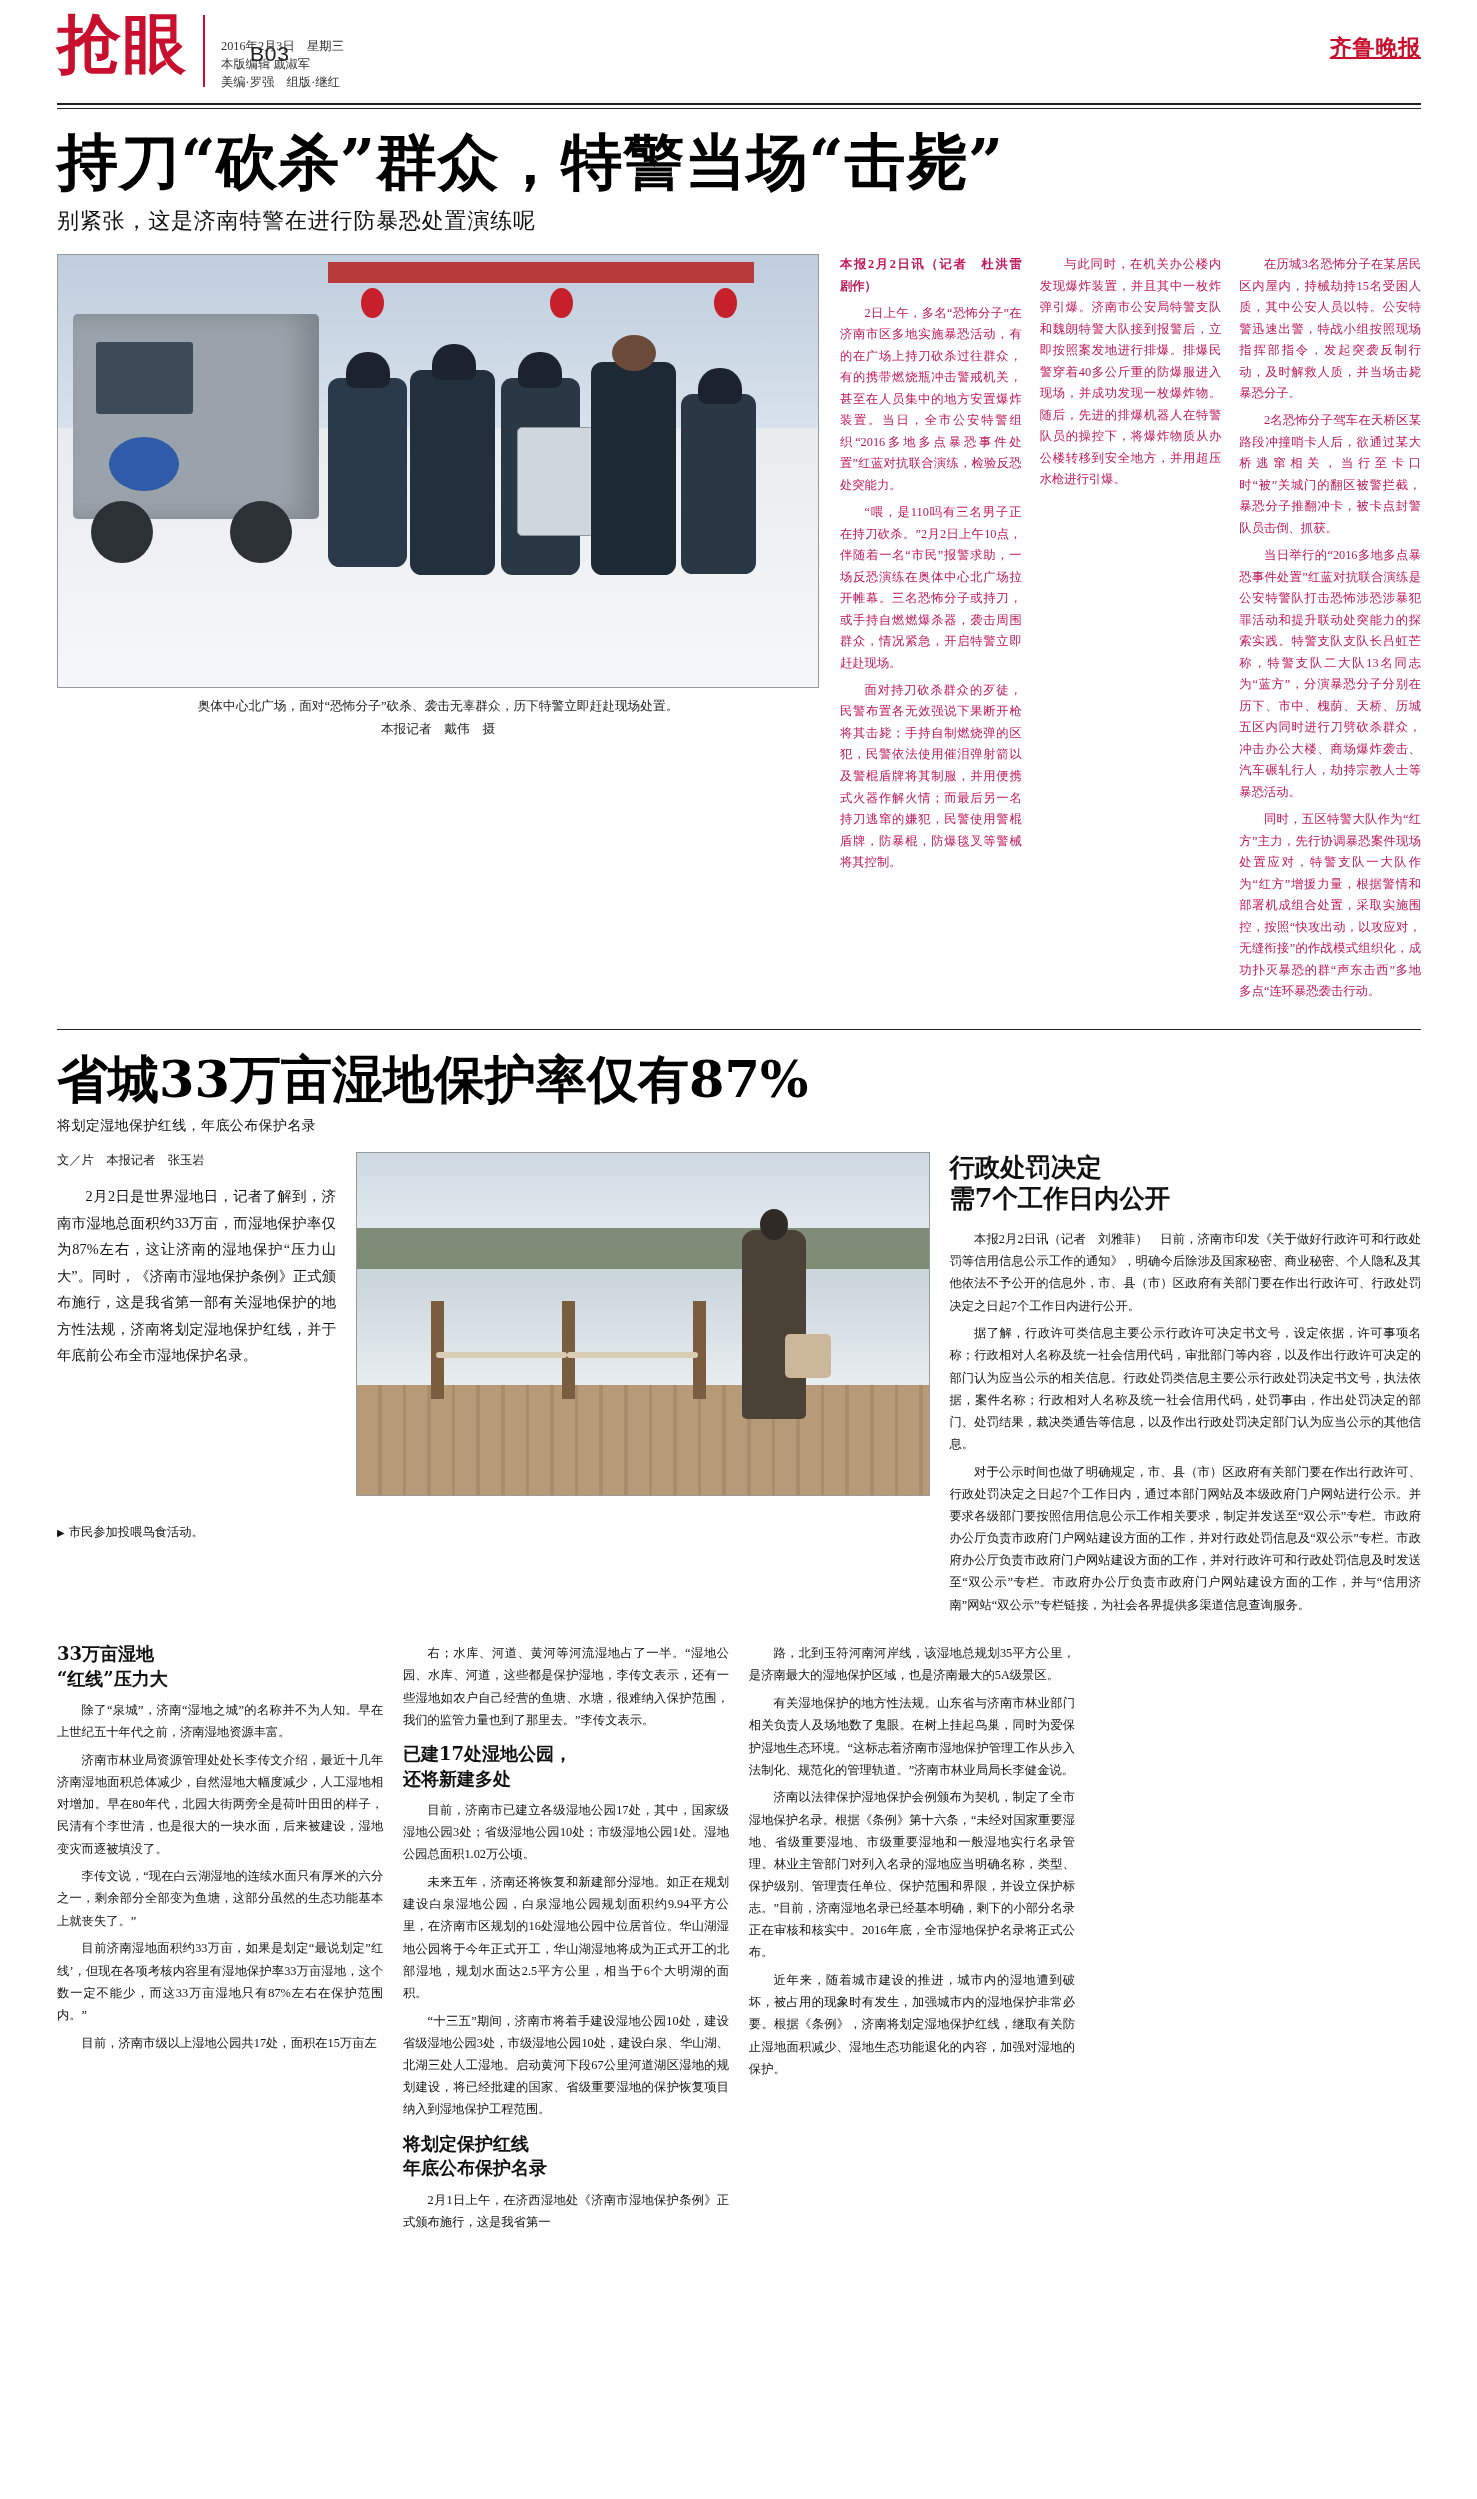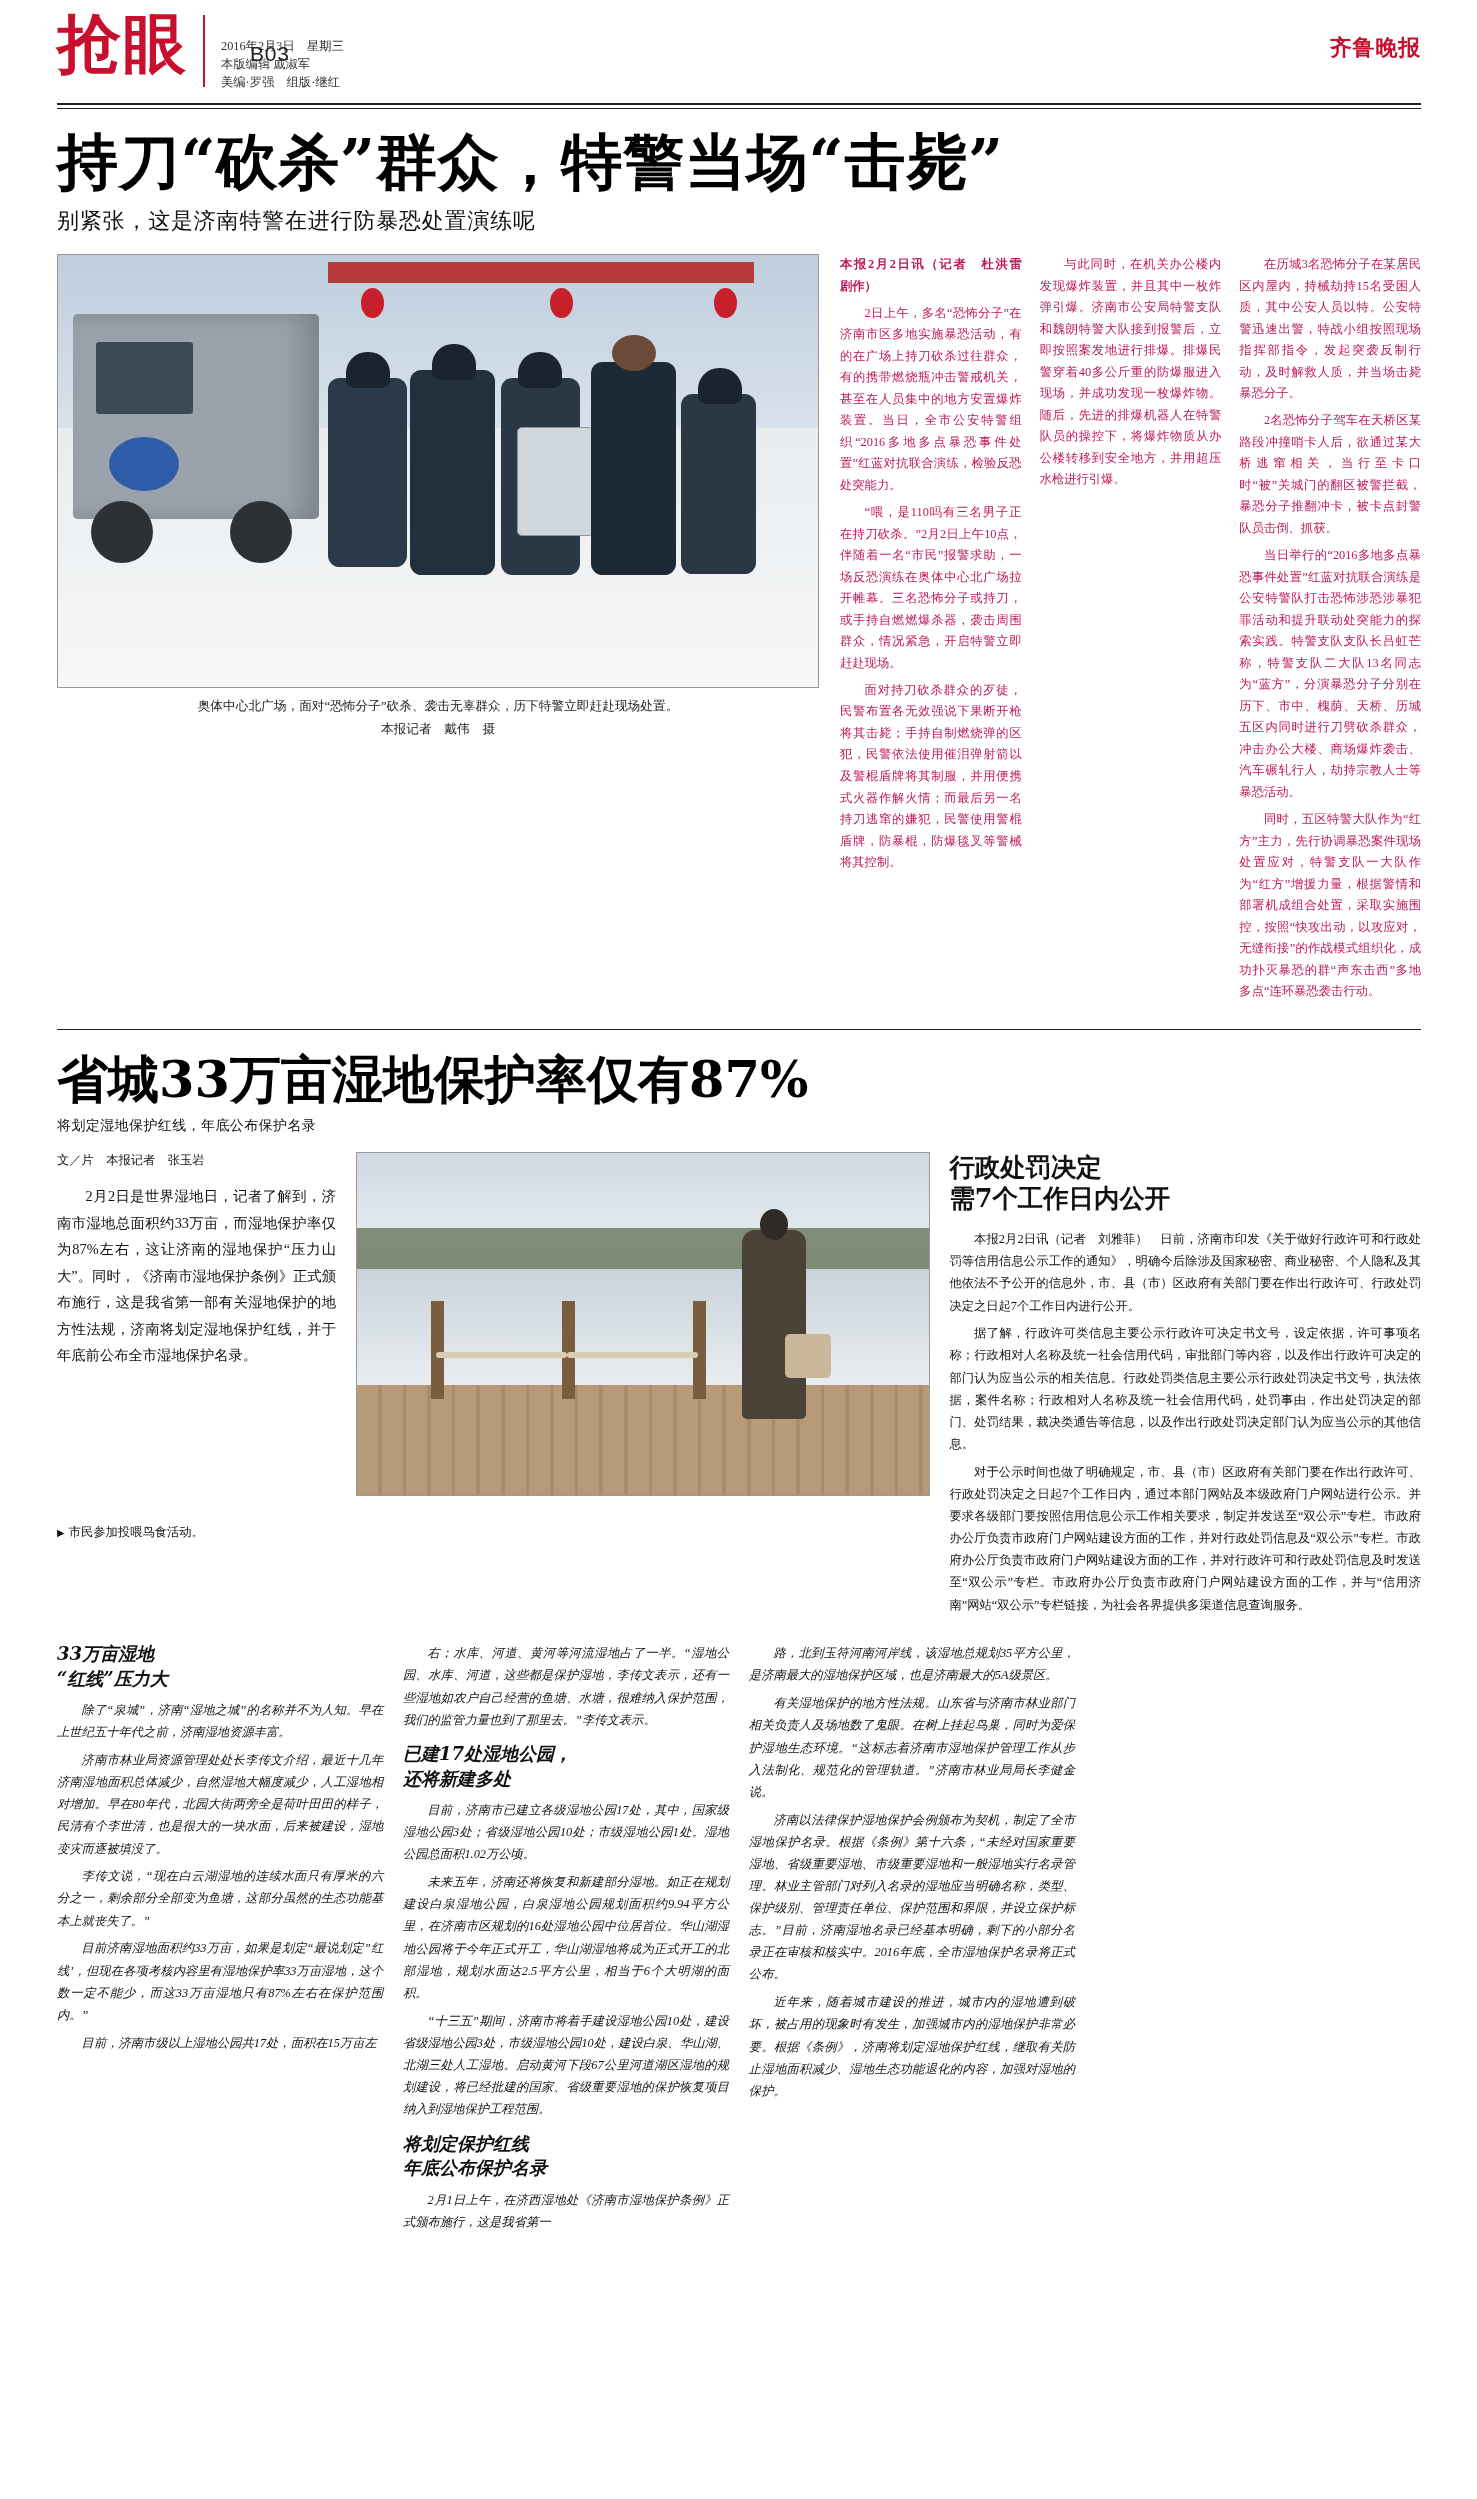--- a/index.html
+++ b/index.html
@@ -66,20 +66,21 @@
     margin-left: auto;
     text-align: right;
     padding-top: 21px;
   }
   .paper-name {
     font-family: "DejaVu Serif", serif;
     font-weight: bold;
     font-size: 22px;
     color: #c8102e;
     letter-spacing: 0.8px;
+    text-decoration: underline;
   }
   .masthead-hr {
     border: 0;
     border-top: 2.5px solid #222;
     margin: 11.5px 0 0 0;
   }
   .masthead-hr2 {
     border: 0;
     border-top: 0.8px solid #222;
     margin: 2.5px 0 21px 0;
@@ -256,21 +257,20 @@
     text-align: justify;
     text-indent: 2em;
     margin: 0 0 5.7px 0;
   }
 
   
   .bottom-cols {
     display: flex;
     gap: 19.7px;
     margin-top: 21px;
-    font-style: italic;
   }
   .bcol {
     flex: 1;
     font-size: 12.3px;
     line-height: 1.8;
     text-align: justify;
   }
   .bcol p {
     margin: 0 0 5.7px 0;
     text-indent: 2em;

